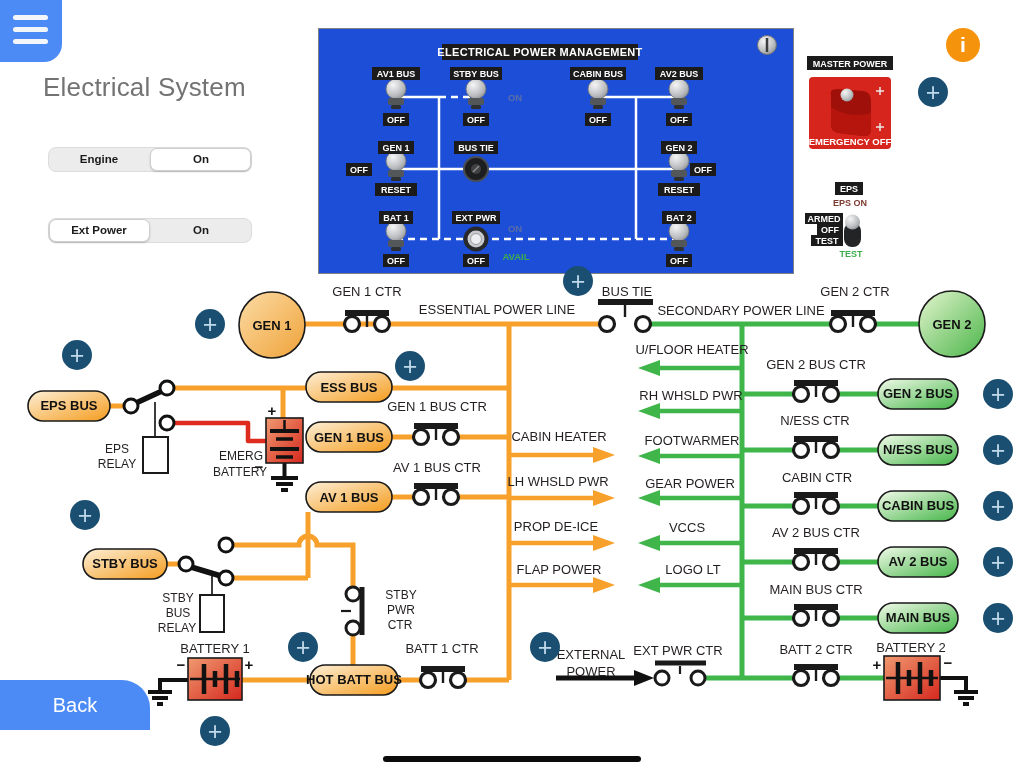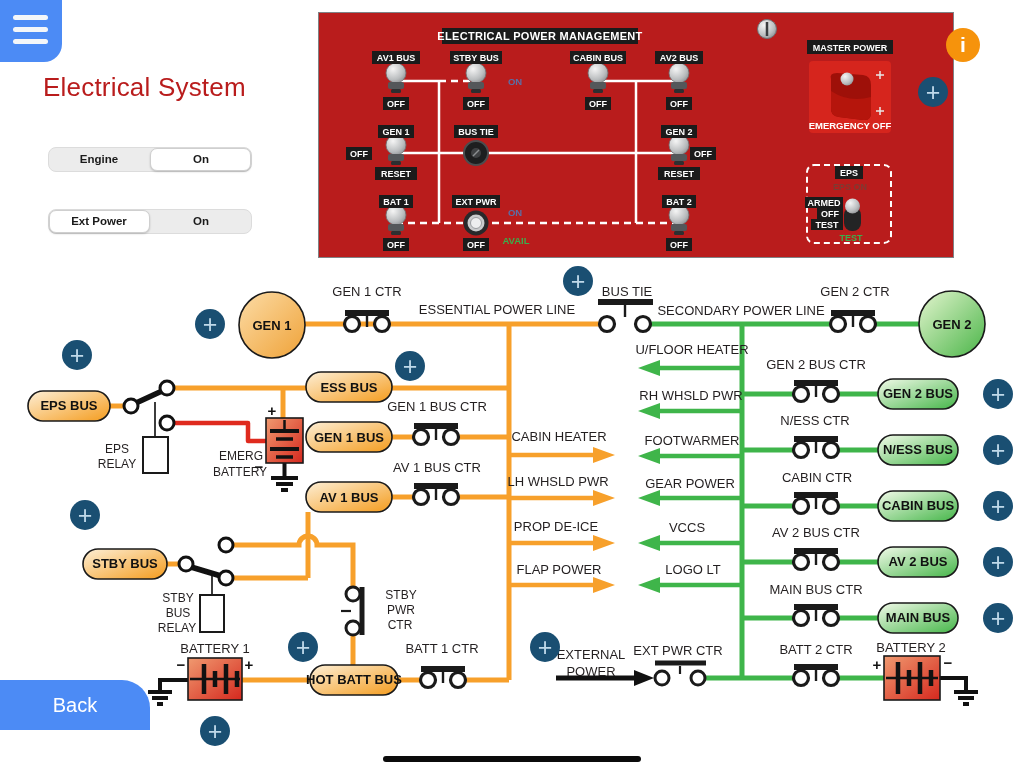--- a/index.html
+++ b/index.html
@@ -3,31 +3,31 @@
 <meta charset="utf-8">
 <style>
   html,body{margin:0;padding:0;background:#fff;}
   body{width:1024px;height:768px;position:relative;overflow:hidden;
        font-family:"Liberation Sans",sans-serif;-webkit-font-smoothing:antialiased;}
   .abs{position:absolute;}
 
   
   #hamburger{left:0;top:0;width:62px;height:62px;background:#4C8BF5;border-radius:0 0 18px 0;cursor:pointer;}
   #hamburger .bar{position:absolute;left:13px;width:35px;height:5px;border-radius:3px;background:#F3F6F9;}
-  #page-title{left:43px;top:72px;font-size:26px;font-weight:500;color:#b91c1c;letter-spacing:.2px;}
+  #page-title{left:43px;top:72px;font-size:26px;font-weight:500;color:#737373;letter-spacing:.2px;}
 
   
   .seg{left:48px;width:202px;height:23px;background:#ECECEC;border:1px solid #DCDCDC;border-radius:8px;}
   .seg .sel{position:absolute;top:0;width:99px;height:21px;background:#fff;border:1px solid #CFCFCF;
             border-radius:7px;box-shadow:0 1px 2px rgba(0,0,0,.18);}
   .seg .lab{position:absolute;top:0;width:100px;height:22px;display:flex;align-items:center;justify-content:center;
             font-size:11.5px;font-weight:600;color:#1a1a1a;}
 
   
-  #panel{left:318px;top:12px;width:636px;height:246px;background:#b91c1c;border:1px solid #7F8285;box-sizing:border-box;}
+  #panel{left:318px;top:28px;width:476px;height:246px;background:#1d4ed8;border:1px solid #7F8285;box-sizing:border-box;}
   #panel svg{position:absolute;left:0;top:0;}
 
   
   .plus{width:30px;height:30px;border-radius:50%;background:#1A4F72;color:#BFD9E9;display:flex;
         align-items:center;justify-content:center;font-size:25px;font-weight:300;line-height:1;cursor:pointer;user-select:none;}
   #info-btn{left:946px;top:28px;width:34px;height:34px;border-radius:50%;background:#F6930C;color:#fff;
         display:flex;align-items:center;justify-content:center;font-size:21px;font-weight:700;cursor:pointer;}
 
   
   #back-btn{left:0;top:680px;width:150px;height:50px;background:#4C8BF5;border-radius:0 28px 0 0;color:#fff;
@@ -555,21 +555,21 @@
 </div>
 
 <div id="page-title" class="abs">Electrical System</div>
 
 <div class="seg abs" style="top:147px">
   <span class="sel" style="right:0"></span>
   <span class="lab" style="left:0">Engine</span>
   <span class="lab" style="right:0">On</span>
 </div>
 
-<div class="seg abs" style="top:209px">
+<div class="seg abs" style="top:218px">
   <span class="sel" style="left:0"></span>
   <span class="lab" style="left:0">Ext Power</span>
   <span class="lab" style="right:0">On</span>
 </div>
 
 <div id="info-btn" class="abs">i</div>
 
 <div class="plus abs" style="left:195px;top:309px">+</div>
 <div class="plus abs" style="left:62px;top:340px">+</div>
 <div class="plus abs" style="left:395px;top:351px">+</div>

